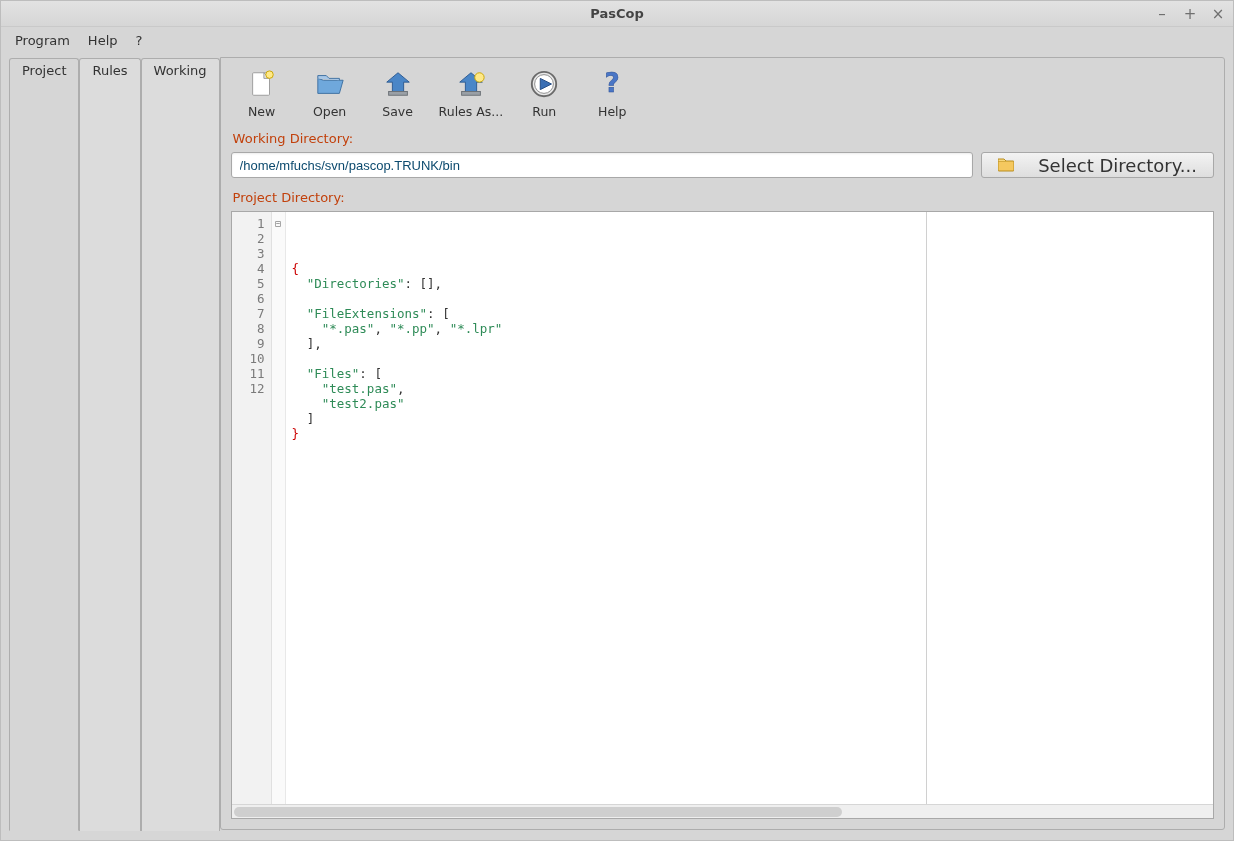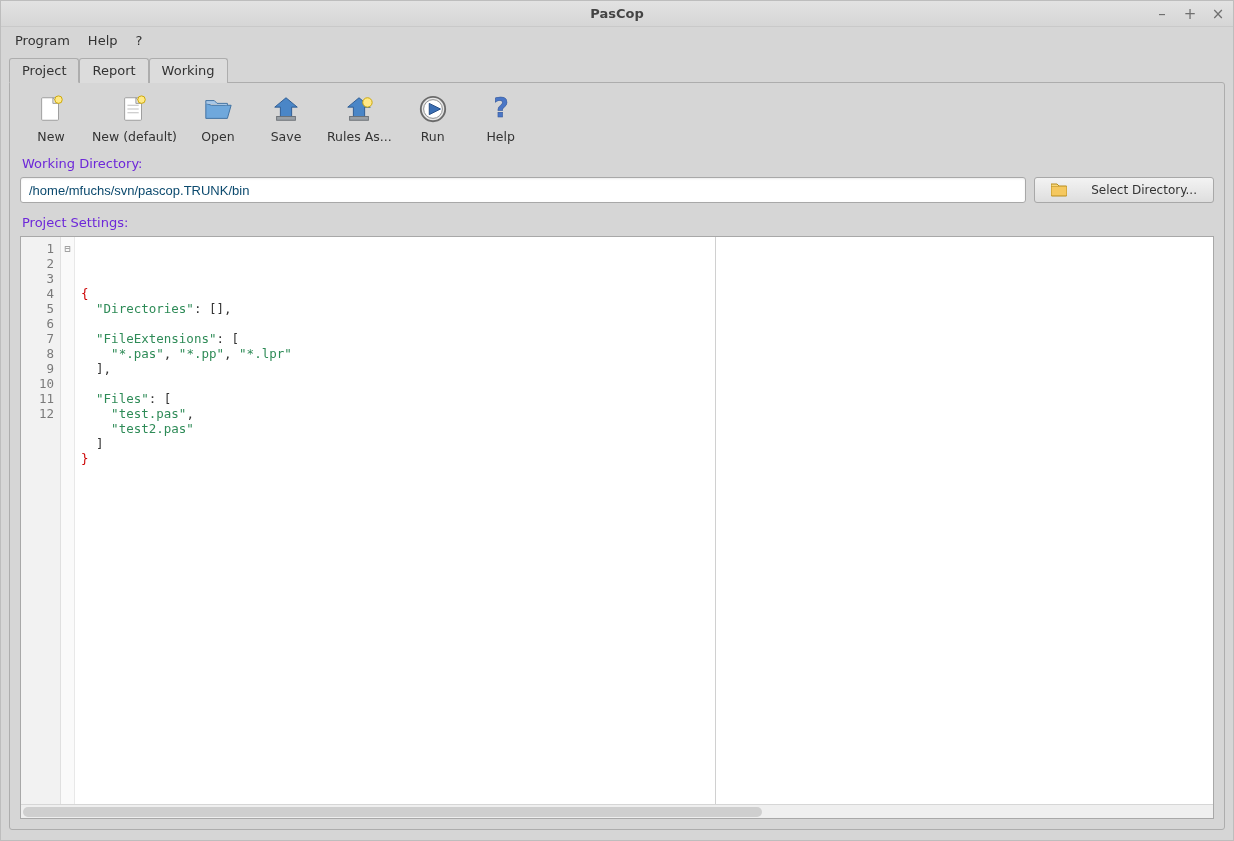--- a/index.html
+++ b/index.html
@@ -45,21 +45,21 @@
     align-items: flex-end;
     gap: 2px;
     padding: 0 6px;
     background: #d6d6d6;
   }
   .menu-item { padding: 3px 8px; cursor: default; }
   .content {
     flex: 1;
     padding: 6px 8px 10px 8px;
     display: flex;
-    flex-direction: column;
+    flex-direction: row;
   }
   .tabstrip {
     display: flex;
     position: relative;
     top: 1px;
     z-index: 2;
   }
   .tab {
     padding: 4px 12px;
     border: 1px solid #adadad;
@@ -96,21 +96,21 @@
     gap: 4px;
     min-width: 54px;
     cursor: default;
     font-size: 12.5px;
     color: #333;
   }
   .tool-btn .icon {
     width: 32px; height: 32px;
     display: flex; align-items: center; justify-content: center;
   }
-  .field-label { margin: 4px 2px 6px 2px; color: #6d28d9; }
+  .field-label { margin: 4px 2px 6px 2px; color: #c2410c; }
   .dir-row { display: flex; gap: 8px; margin-bottom: 8px; }
   .text-input {
     flex: 1;
     height: 26px;
     background: #fff;
     border: 1px solid #a8a8a8;
     border-radius: 3px;
     padding: 0 8px;
     font-size: 13px;
     color: #0c4a6e;
@@ -120,21 +120,21 @@
     height: 26px;
     min-width: 152px;
     padding: 0 16px;
     background: linear-gradient(to bottom, #f3f3f3, #dedede);
     border: 1px solid #a8a8a8;
     border-radius: 3px;
     display: flex;
     align-items: center;
     justify-content: center;
     gap: 24px;
-    font-size: 12px;
+    font-size: 18px;
     cursor: default;
   }
   .editor-wrap {
     flex: 1;
     min-height: 0;
     border: 1px solid #a8a8a8;
     background: #fff;
     display: flex;
     flex-direction: column;
   }
@@ -218,49 +218,36 @@
   <div class="menubar">
     <span class="menu-item">Program</span>
     <span class="menu-item">Help</span>
     <span class="menu-item">?</span>
   </div>
 
   <div class="content">
 
     <div class="tabstrip">
       <div class="tab active">Project</div>
-      <div class="tab">Report</div>
+      <div class="tab">Rules</div>
       <div class="tab">Working</div>
     </div>
 
     <div class="tabpanel">
 
       <div class="toolbar">
         <div class="tool-btn">
           <span class="icon">
             <svg width="30" height="30" viewBox="0 0 32 32">
                 <rect x="6" y="4" width="18" height="24" rx="1" fill="#fff" stroke="#9a9a9a"></rect>
                 <path d="M18 4 L24 10 L18 10 Z" fill="#e6e6e6" stroke="#9a9a9a"></path>
                 <circle cx="24" cy="6" r="4" fill="#ffe987" stroke="#caa400"></circle>
               </svg>
           </span>
           <span>New</span>
-        </div>
-        <div class="tool-btn">
-          <span class="icon">
-            <svg width="30" height="30" viewBox="0 0 32 32">
-                <rect x="6" y="4" width="18" height="24" rx="1" fill="#fff" stroke="#9a9a9a"></rect>
-                <path d="M18 4 L24 10 L18 10 Z" fill="#e6e6e6" stroke="#9a9a9a"></path>
-                <line x1="9" y1="12" x2="21" y2="12" stroke="#bbb"></line>
-                <line x1="9" y1="16" x2="21" y2="16" stroke="#bbb"></line>
-                <line x1="9" y1="20" x2="21" y2="20" stroke="#bbb"></line>
-                <circle cx="24" cy="6" r="4" fill="#ffe987" stroke="#caa400"></circle>
-              </svg>
-          </span>
-          <span>New (default)</span>
         </div>
         <div class="tool-btn">
           <span class="icon">
             <svg width="30" height="30" viewBox="0 0 32 32">
                 <path d="M3 10 L3 26 L26 26 L30 12 L9 12 Z" fill="#6fa8dc" stroke="#3d6fa0"></path>
                 <path d="M3 10 L3 7 L12 7 L15 10 L26 10 L26 12" fill="#a7c7e7" stroke="#3d6fa0"></path>
               </svg>
           </span>
           <span>Open</span>
         </div>
@@ -310,21 +297,21 @@
           <span>
             <svg width="16" height="14" viewBox="0 0 16 14">
                 <rect x="0" y="3" width="16" height="10" rx="1" fill="#f5c85f" stroke="#b88d1f"></rect>
                 <path d="M0 3 L0 1 L6 1 L8 3" fill="#f7d77c" stroke="#b88d1f"></path>
               </svg>
           </span>
           <span>Select Directory...</span>
         </div>
       </div>
 
-      <div class="field-label">Project Settings:</div>
+      <div class="field-label">Project Directory:</div>
 
       <div class="editor-wrap">
         <div class="editor-body">
           <div class="gutter" id="gutter">1
 2
 3
 4
 5
 6
 7

